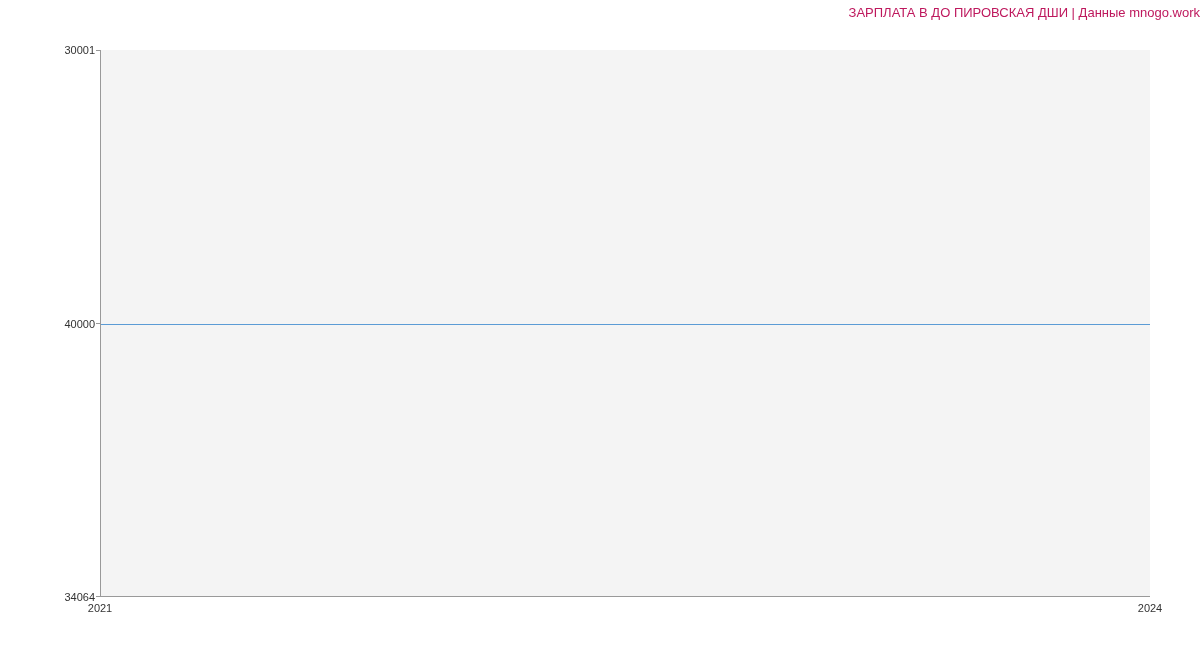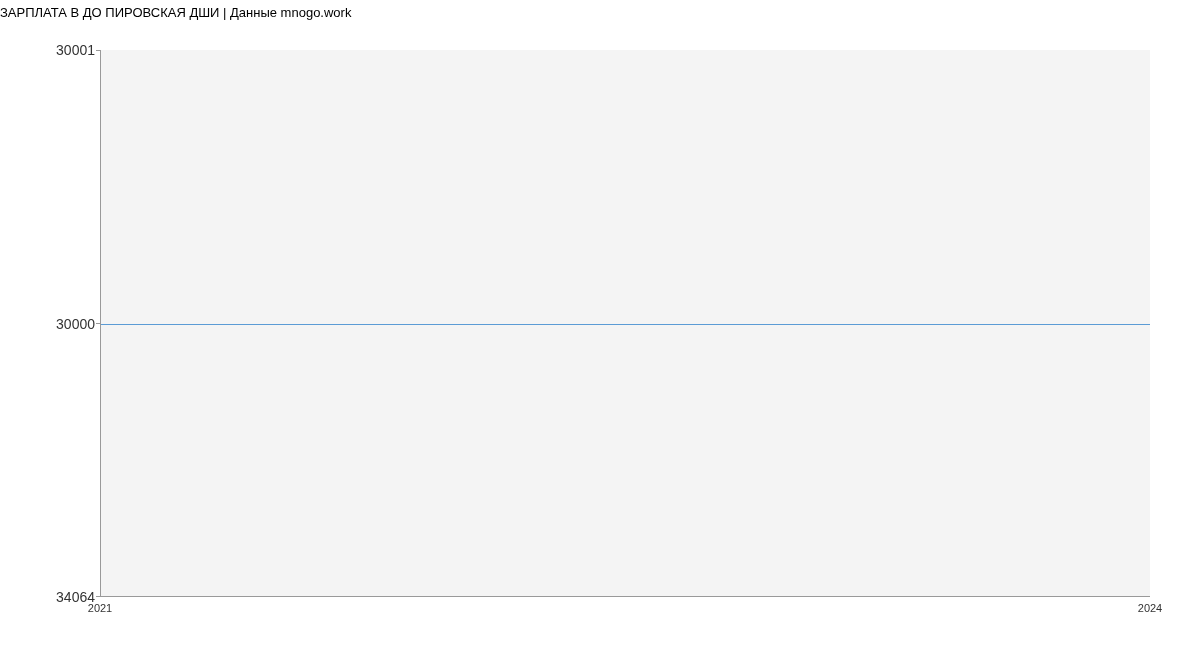--- a/index.html
+++ b/index.html
@@ -8,38 +8,38 @@
       height: 650px;
       font-family: -apple-system, BlinkMacSystemFont, "Segoe UI", Arial, sans-serif;
       background: #fff;
       position: relative;
     }
     .chart-title {
       position: absolute;
       top: 5px;
       left: 0;
       right: 0;
-      text-align: left;
+      text-align: right;
       font-size: 13px;
-      color: #000000;
+      color: #be185d;
     }
     .plot-area {
       position: absolute;
       left: 100px;
       top: 50px;
       width: 1050px;
       height: 547px;
       background: #f4f4f4;
       border-left: 1px solid #999;
       border-bottom: 1px solid #999;
     }
     .y-tick-label {
       position: absolute;
       right: 1105px;
-      font-size: 14px;
+      font-size: 11px;
       color: #333;
       text-align: right;
       width: 60px;
       transform: translateY(-50%);
     }
     .y-tick-mark {
       position: absolute;
       left: 96px;
       width: 4px;
       height: 1px;
@@ -65,20 +65,20 @@
 
 <div class="chart-title">ЗАРПЛАТА В ДО ПИРОВСКАЯ ДШИ | Данные mnogo.work</div>
 
 <div class="plot-area">
   <div class="data-line" style="top: 273.5px;"></div>
 </div>
 
 <div class="y-tick-label" style="top: 50px;">30001</div>
 <div class="y-tick-mark" style="top: 50px;"></div>
 
-<div class="y-tick-label" style="top: 323.5px;">30000</div>
+<div class="y-tick-label" style="top: 323.5px;">40000</div>
 <div class="y-tick-mark" style="top: 323px;"></div>
 
 <div class="y-tick-label" style="top: 597px;">34064</div>
 <div class="y-tick-mark" style="top: 596px;"></div>
 
 <div class="x-tick-label" style="left: 100px;">2021</div>
 <div class="x-tick-label" style="left: 1150px;">2024</div>
 
 </body></html>

